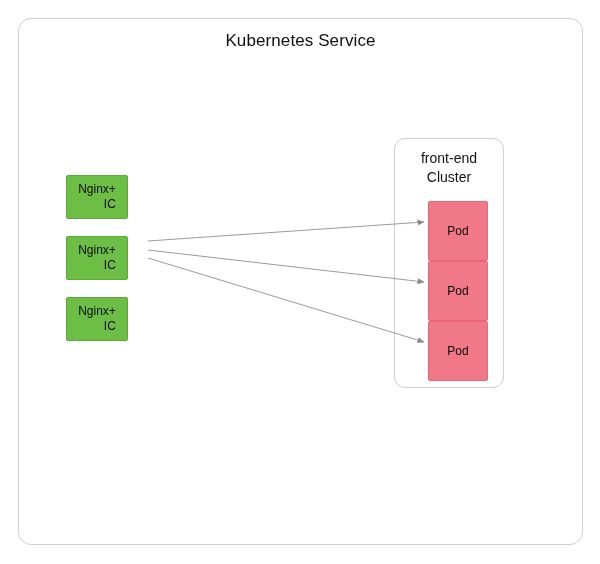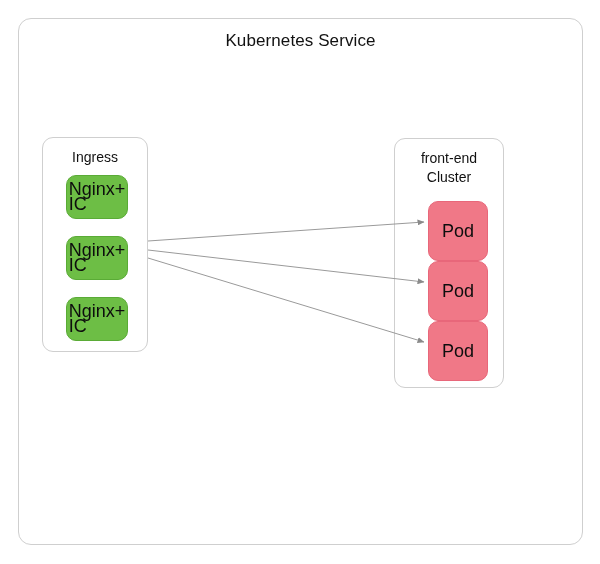--- a/index.html
+++ b/index.html
@@ -74,23 +74,23 @@
     color: #111111;
   }
 
   
   .node {
     position: absolute;
     box-sizing: border-box;
     display: flex;
     align-items: center;
     justify-content: center;
-    text-align: left;
-    border-radius: 10px;
-    font-size: 18px;
+    text-align: right;
+    border-radius: 2px;
+    font-size: 12px;
     line-height: 15px;
     color: #0d0d0d;
   }
   .node-nginx {
     left: 66px;
     width: 62px;
     height: 44px;
     background: #6DBE45;
     border: 1px solid #5aab36;
   }
@@ -120,23 +120,20 @@
 </style>
 </head>
 <body>
 
 <div id="canvas">
 
   <div class="cluster-box">
     <div class="cluster-title">Kubernetes Service</div>
   </div>
 
-  <div class="group-box group-ingress">
-    <div class="group-label">Ingress</div>
-  </div>
 
   <div class="node node-nginx n1">
     <span>
       <span>Nginx+</span><br>
       <span>IC</span>
     </span>
   </div>
   <div class="node node-nginx n2">
     <span>
       <span>Nginx+</span><br>

